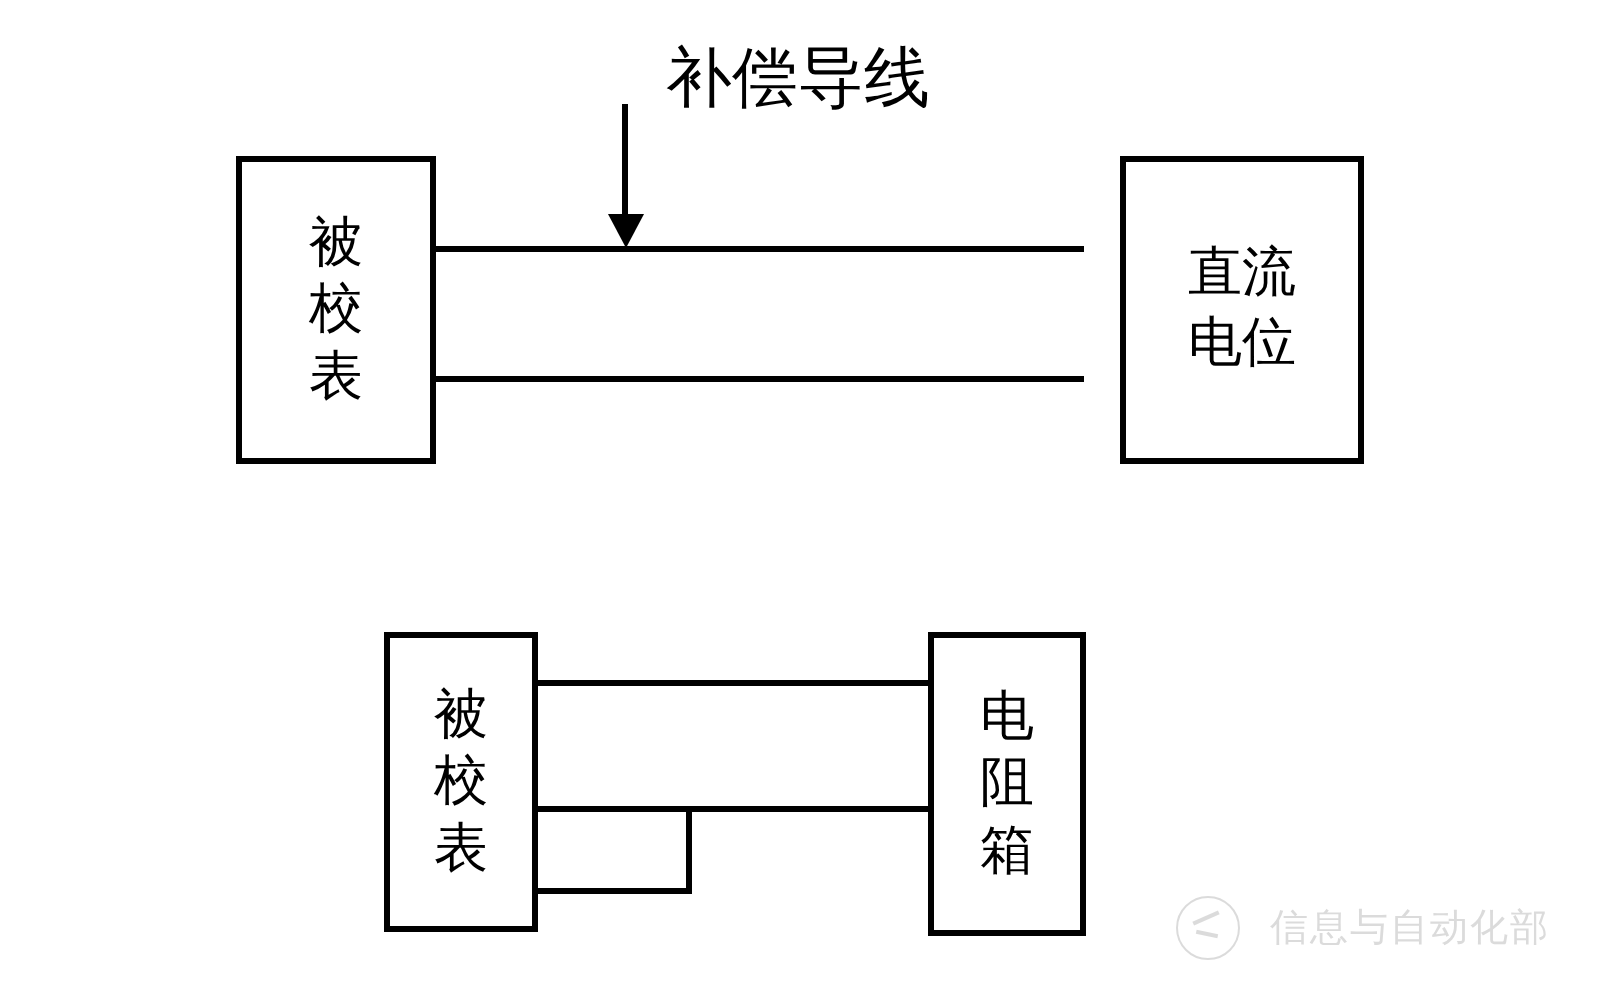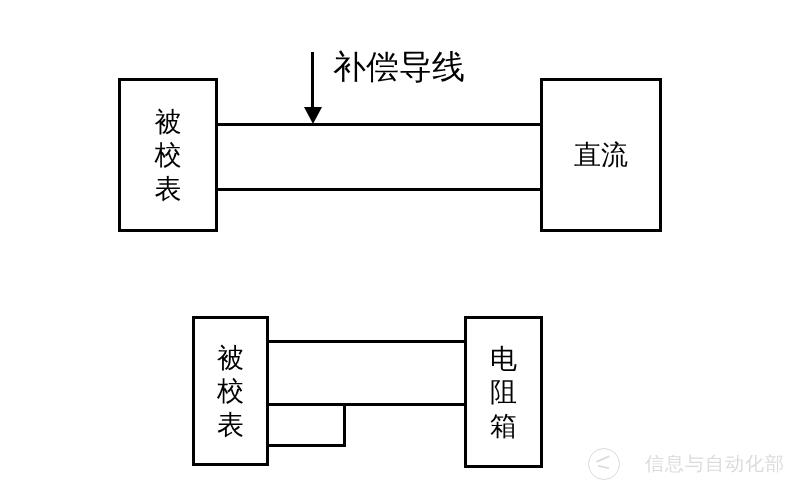--- a/index.html
+++ b/index.html
@@ -65,21 +65,21 @@
     position: absolute;
     font-size: 33px;
     color: #000000;
     white-space: nowrap;
     line-height: 1;
   }
   .watermark {
     position: absolute;
     display: flex;
     align-items: center;
-    gap: 25px;
+    gap: 15px;
     opacity: 0.30;
     z-index: 4;
   }
   .watermark .wm-logo {
     width: 30px;
     height: 30px;
     border-radius: 50%;
     border: 1.5px solid #8a8a8a;
     position: relative;
     flex: 0 0 auto;
@@ -109,36 +109,37 @@
     color: #8a8a8a;
     letter-spacing: 1px;
     white-space: nowrap;
   }
 </style>
 </head>
 <body>
 
 <div id="canvas">
 
-  <div class="caption" style="left:333px; top:22px;margin-top:28px;">补偿导线</div>
+  <div class="caption" style="left:333px; top:22px;">补偿导线</div>
 
   <div class="arrow-shaft" style="left:311px; top:52px; height:56px;"></div>
   <div class="arrow-head" style="left:304px; top:107px;"></div>
 
   <div class="wire wire-h" style="left:216px; top:123px; width:326px;"></div>
   <div class="wire wire-h" style="left:216px; top:188px; width:326px;"></div>
 
   <div class="box" style="left:118px; top:78px; width:100px; height:154px;">
     <span class="vchar">被</span>
     <span class="vchar">校</span>
     <span class="vchar">表</span>
   </div>
 
-  <div class="box" style="left:540px; top:78px; width:122px; height:154px;">
+  <div class="box" style="left:560px; top:78px; width:122px; height:154px;">
     <span class="row2">直流</span>
+    <span class="row2">电位</span>
   </div>
 
   <div class="wire wire-h" style="left:266px; top:340px; width:200px;"></div>
   <div class="wire wire-h" style="left:266px; top:403px; width:200px;"></div>
   <div class="wire wire-h" style="left:266px; top:444px; width:80px;"></div>
   <div class="wire wire-v" style="left:343px; top:403px; height:44px;"></div>
 
   <div class="box" style="left:192px; top:316px; width:77px; height:150px;">
     <span class="vchar">被</span>
     <span class="vchar">校</span>

